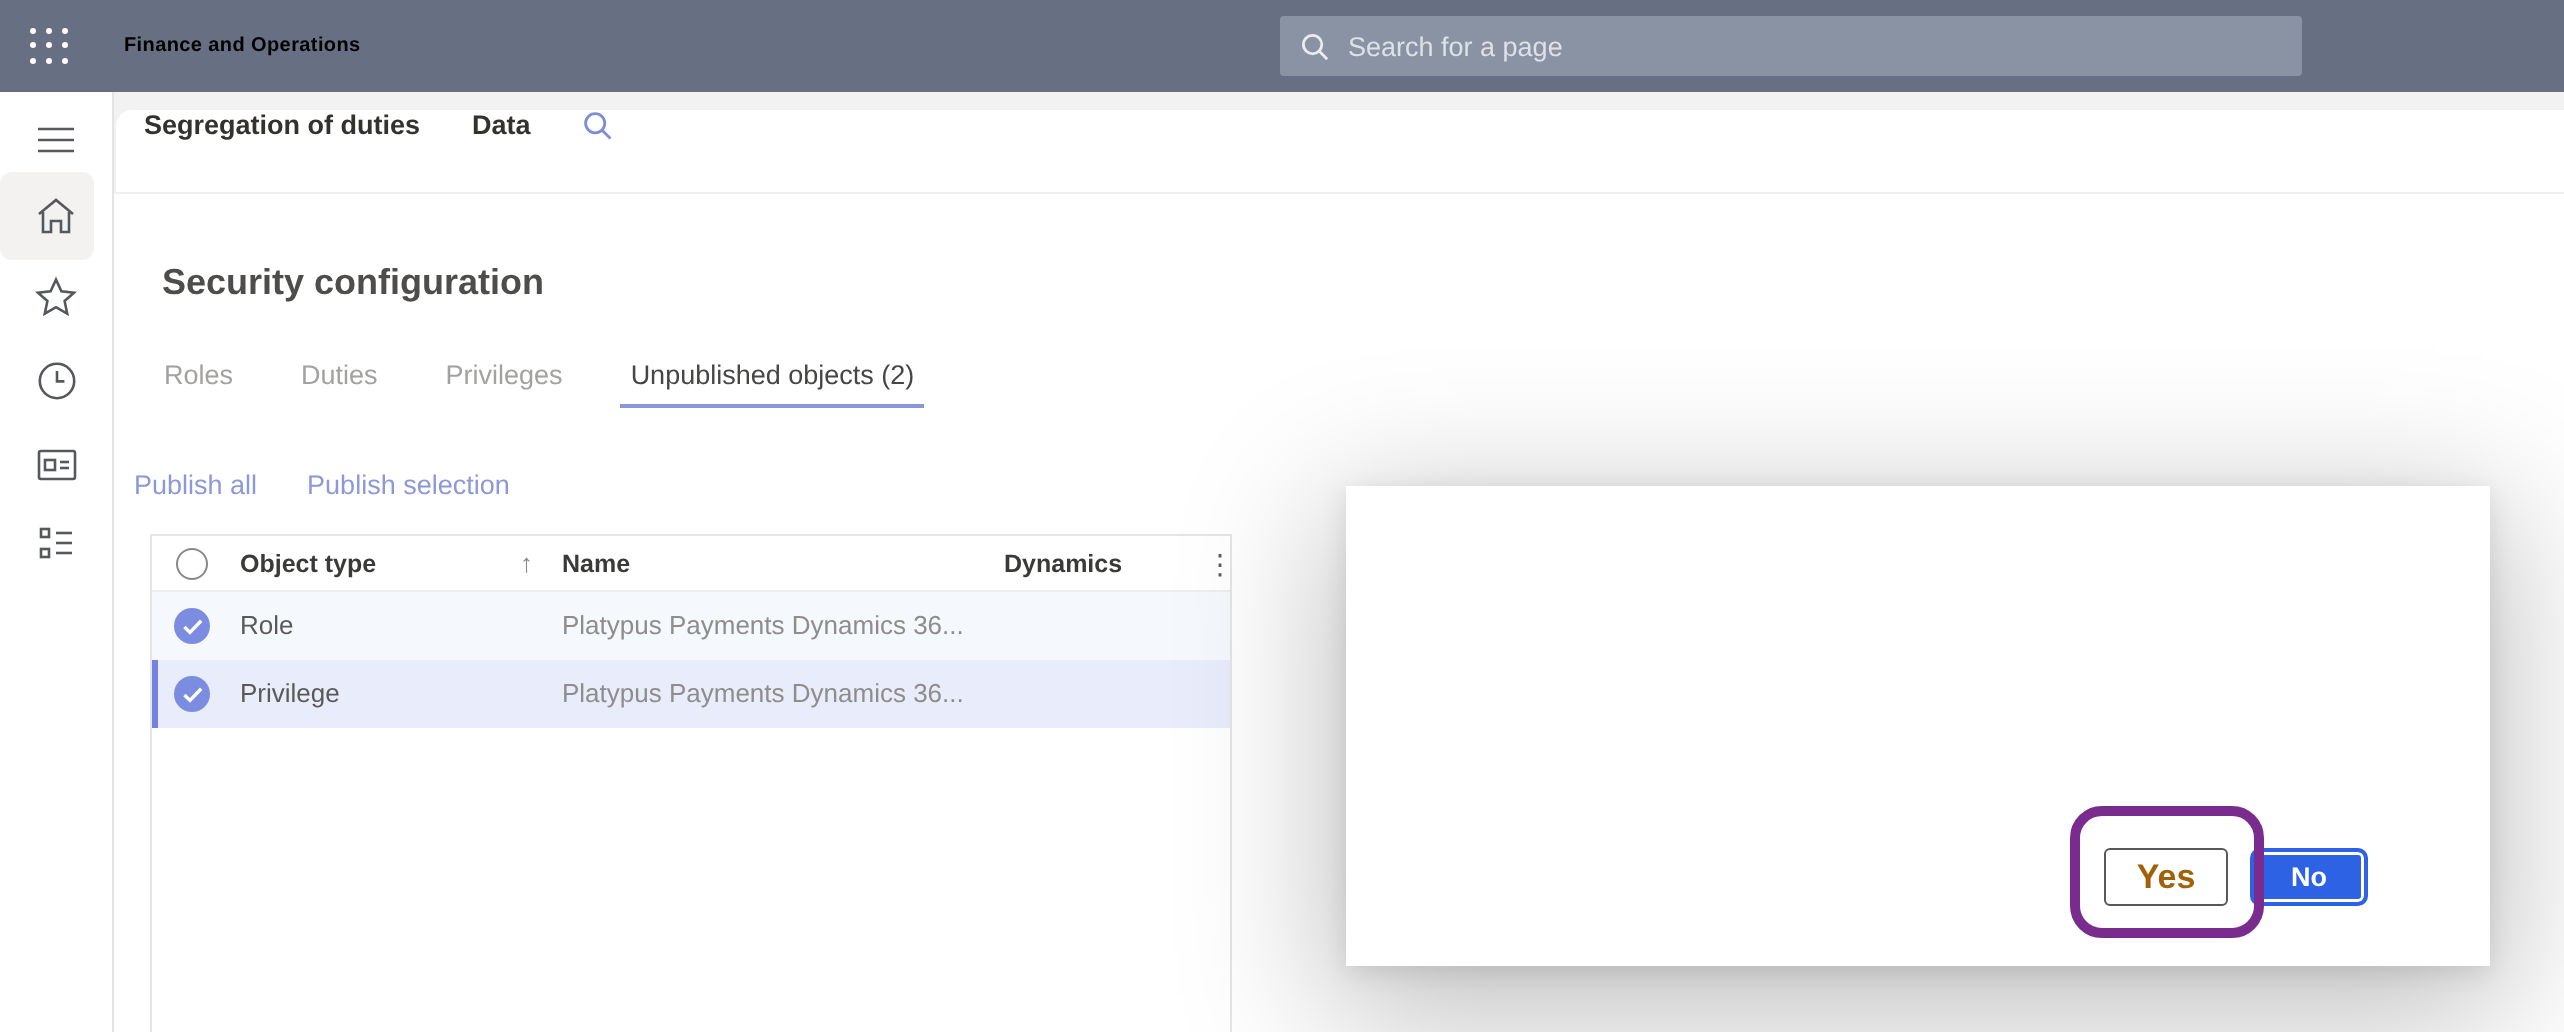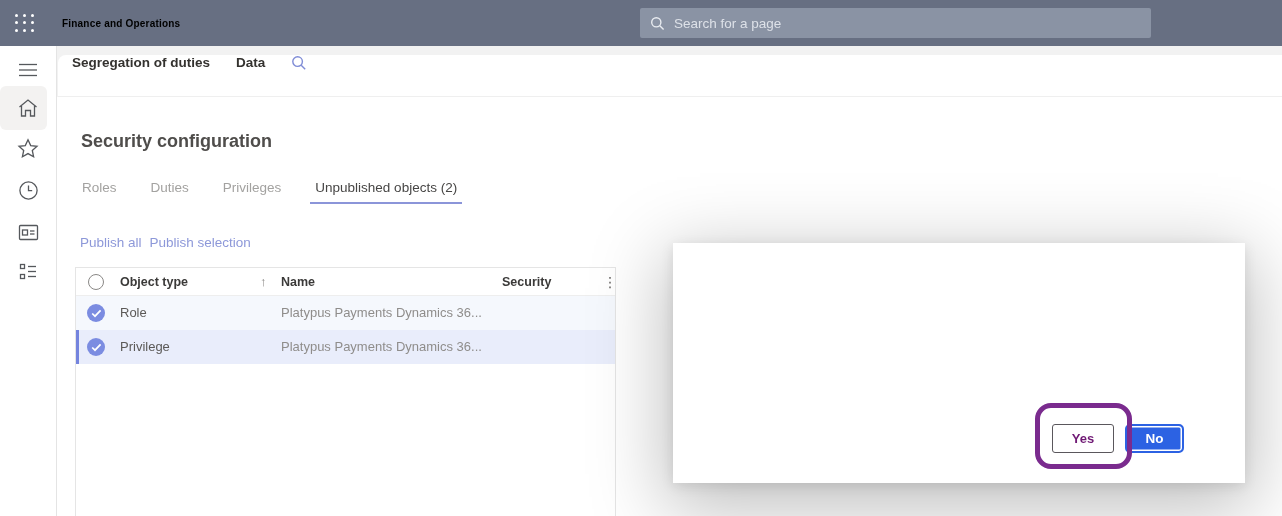--- a/index.html
+++ b/index.html
@@ -40,21 +40,21 @@
   .crumb-search { display:flex; align-items:center; cursor:pointer; }
 
   
   .content { position:absolute; left:57px; top:97px; width:1225px; height:419px; background:#fff; }
   .page-title { position:absolute; left:24px; top:34px; font-size:18px; font-weight:600; color:#4f4d4b; }
 
   .tabs { position:absolute; left:20px; top:83px; display:flex; gap:24px; }
   .tab { font-size:13.5px; color:#a3a2a0; padding:0 5px 7px 5px; cursor:pointer; }
   .tab.active { color:#474645; font-weight:400; border-bottom:2px solid #8b95d9; }
 
-  .grid-actions { position:absolute; left:23px; top:138px; display:flex; gap:8px; }
+  .grid-actions { position:absolute; left:10px; top:138px; display:flex; gap:25px; }
   .grid-action { font-size:13.5px; color:#8d98d9; cursor:pointer; }
 
   
   .grid { position:absolute; left:18px; top:170px; width:541px; height:249px;
           background:#fff; border:1px solid #e5e5e5; border-bottom:none; }
   .g-head { position:relative; height:28px; border-bottom:1px solid #eee; }
   .g-allcheck { position:absolute; left:12px; top:6px; width:16px; height:16px;
                 border:1px solid #8a8886; border-radius:50%; background:#fff; cursor:pointer; }
   .g-col { position:absolute; top:7px; font-size:12.5px; font-weight:600; color:#3b3a39; cursor:pointer; }
   .g-col.type { left:44px; }  .g-col.name { left:205px; }  .g-col.del { left:426px; }
@@ -70,22 +70,22 @@
              background:#7b8ce1; display:flex; align-items:center; justify-content:center; cursor:pointer; }
   .g-cell-type { position:absolute; left:44px; top:9px; font-size:13px; color:#5b5957; }
   .g-cell-name { position:absolute; left:205px; top:9px; font-size:13px; color:#8f8d8b; }
 
   
   .dialog { position:absolute; left:673px; top:243px; width:572px; height:240px; background:#fff;
             box-shadow:0 18px 70px 8px rgba(0,0,0,.25), 0 3px 12px rgba(0,0,0,.10); }
   .dlg-msg { position:absolute; left:42px; top:33px; width:436px; font-size:21.5px;
              line-height:36px; color:#3a3938; }
   .btn-yes { position:absolute; left:379px; top:181px; width:62px; height:29px; background:#fff;
-             border:1px solid #5a575c; border-radius:3px; font-size:13px; font-weight:600;
-             color:#701a75; font-family:"Liberation Sans",sans-serif; cursor:pointer; }
+             border:1px solid #5a575c; border-radius:3px; font-size:17px; font-weight:600;
+             color:#a16207; font-family:"Liberation Sans",sans-serif; cursor:pointer; }
   .btn-no  { position:absolute; left:452px; top:181px; width:59px; height:29px; background:#2c62e3;
              border:2px solid #2c62e3; border-radius:5px; box-shadow:inset 0 0 0 1.5px #fff;
              font-size:13.5px; font-weight:700; color:#fff;
              font-family:"Liberation Sans",sans-serif; cursor:pointer; }
   .annotation { position:absolute; left:362px; top:160px; width:97px; height:66px;
                 border:5px solid #7a2b8e; border-radius:16px; pointer-events:none; }
 </style>
 </head>
 <body>
 
@@ -183,21 +183,21 @@
       <span class="grid-action">Publish all</span>
       <span class="grid-action">Publish selection</span>
     </div>
 
     <div class="grid">
       <div class="g-head">
         <div class="g-allcheck"></div>
         <div class="g-col type">Object type</div>
         <div class="g-sort">↑</div>
         <div class="g-col name">Name</div>
-        <div class="g-col del">Security</div>
+        <div class="g-col del">Dynamics</div>
         <div class="g-more">⋮</div>
       </div>
 
       <div class="g-row r0">
         <div class="g-check">
           <svg width="11" height="9" viewBox="0 0 11 9">
               <path d="M1.2 4.5 L4 7.2 L9.6 1.4" fill="none" stroke="#fff" stroke-width="1.7"></path>
             </svg>
         </div>
         <div class="g-cell-type">Role</div>

